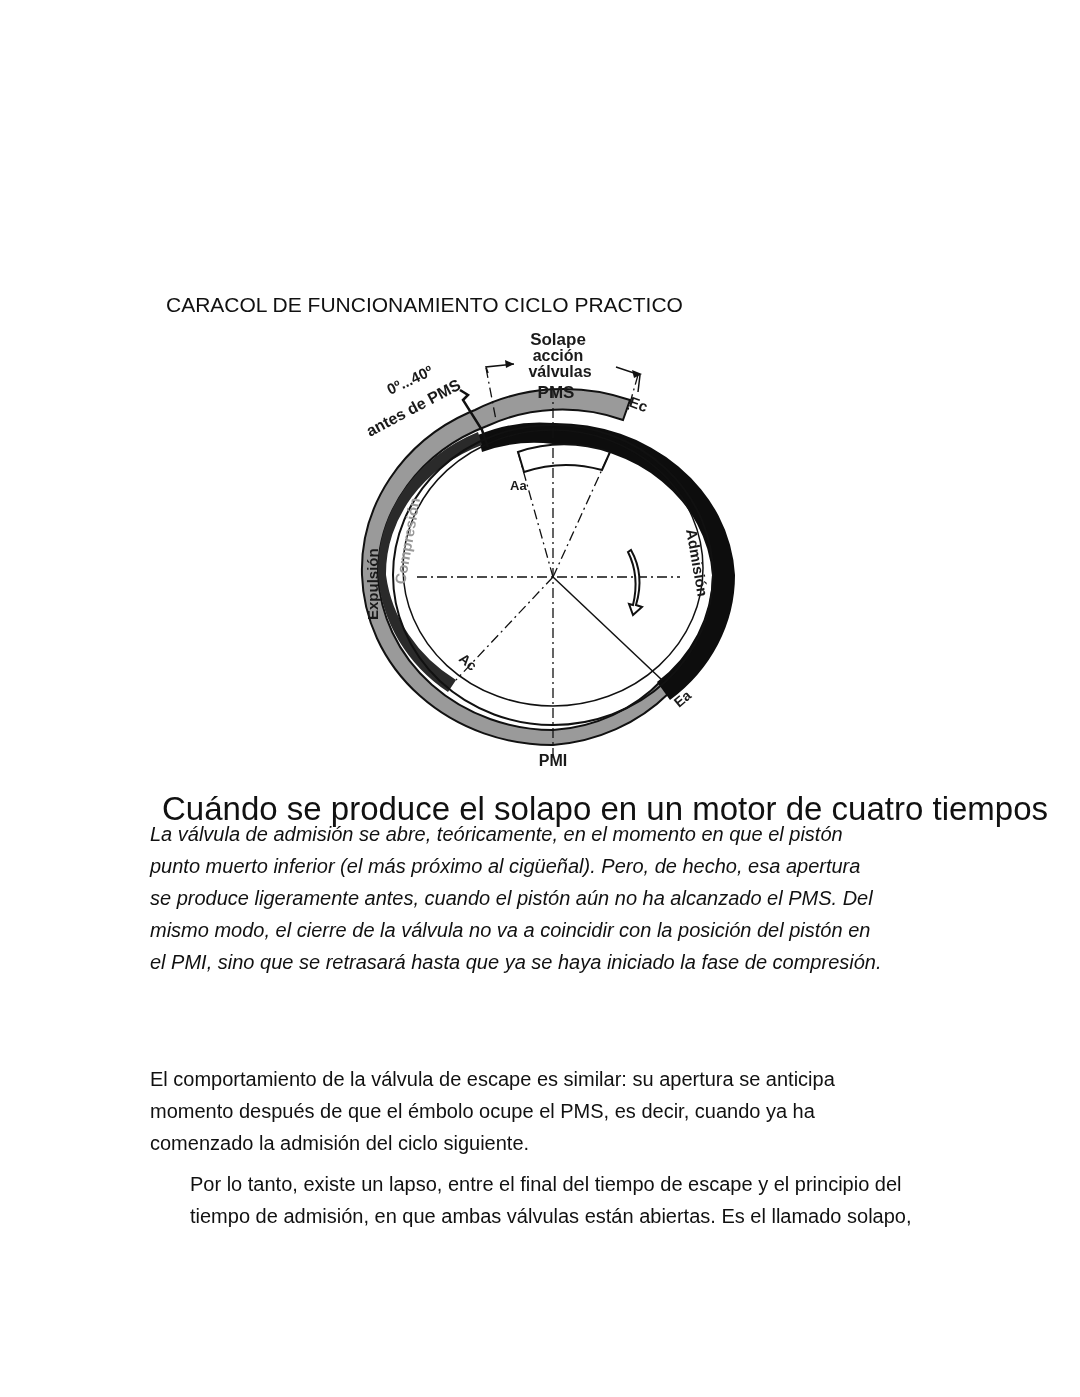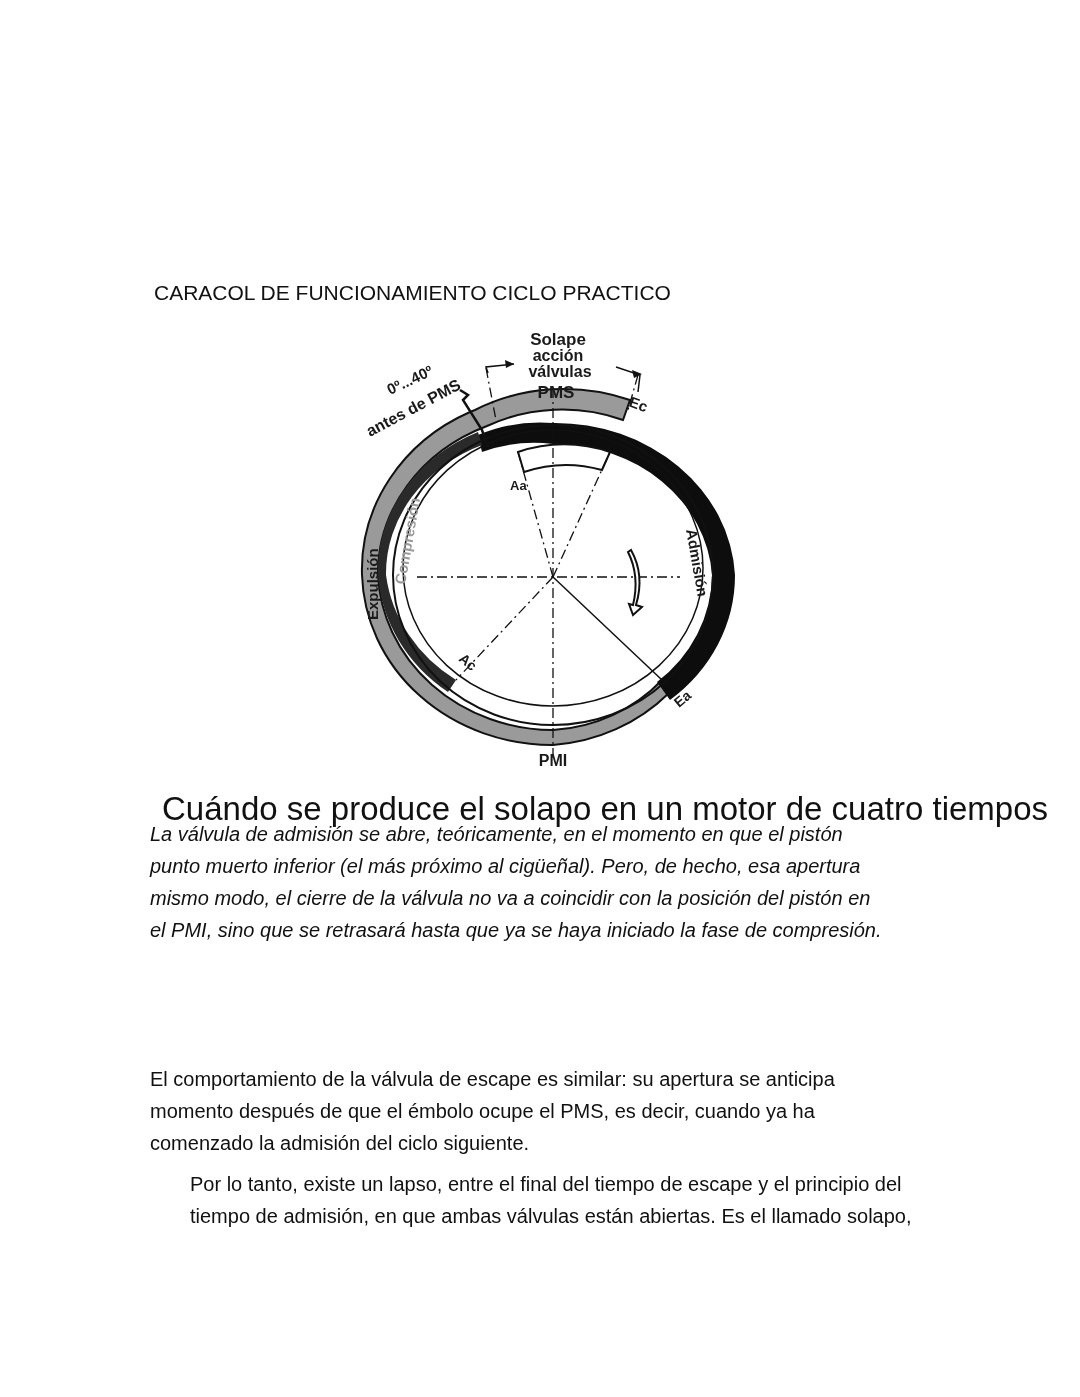--- a/index.html
+++ b/index.html
@@ -1,18 +1,18 @@
 <!DOCTYPE html>
 <html><head>
 <meta charset="utf-8">
 <style>
   html, body { margin: 0; padding: 0; background: #ffffff; }
   body { width: 1080px; height: 1397px; position: relative; overflow: hidden;
          font-family: "Liberation Sans", sans-serif; color: #111111; }
-  .page-title { position: absolute; left: 150px; top: 277px; font-size: 21px; letter-spacing: 0; margin: 4px; font-weight: normal; }
+  .page-title { position: absolute; left: 150px; top: 277px; font-size: 21px; letter-spacing: 0; margin: 16px; font-weight: normal; }
   .figure { position: absolute; left: 340px; top: 320px; width: 420px; height: 460px; }
   .figure svg { width: 420px; height: 460px; display: block; }
   .heading { position: absolute; left: 150px; top: 778px; font-size: 33px; font-weight: normal; margin: 12px; letter-spacing: 0; }
   .para { position: absolute; left: 150px; width: 800px; font-size: 20px; line-height: 32px; margin: 0; }
   .p1 { top: 818px; font-style: italic; }
   .p2 { top: 1063px; }
   .p3 { top: 1168px; margin-left: 40px; }
   .line { display: block; white-space: nowrap; }
   .diagram-label { font-family: "Liberation Sans", sans-serif; font-weight: bold; fill: #1a1a1a; }
 </style>
@@ -76,20 +76,21 @@
     <text class="diagram-label" x="679" y="708" font-size="14" transform="rotate(-40 679 708)">Ea</text>
     <text class="diagram-label" x="553" y="766" text-anchor="middle" font-size="16">PMI</text>
   </svg>
 </div>
 
 <h2 class="heading">Cuándo se produce el solapo en un motor de cuatro tiempos</h2>
 
 <p class="para p1">
   <span class="line">La válvula de admisión se abre, teóricamente, en el momento en que el pistón</span>
   <span class="line">punto muerto inferior (el más próximo al cigüeñal). Pero, de hecho, esa apertura</span>
+  <span class="line">se produce ligeramente antes, cuando el pistón aún no ha alcanzado el PMS. Del</span>
   <span class="line">mismo modo, el cierre de la válvula no va a coincidir con la posición del pistón en</span>
   <span class="line">el PMI, sino que se retrasará hasta que ya se haya iniciado la fase de compresión.</span>
 </p>
 
 <p class="para p2">
   <span class="line">El comportamiento de la válvula de escape es similar: su apertura se anticipa</span>
   <span class="line">momento después de que el émbolo ocupe el PMS, es decir, cuando ya ha</span>
   <span class="line">comenzado la admisión del ciclo siguiente.</span>
 </p>
 

